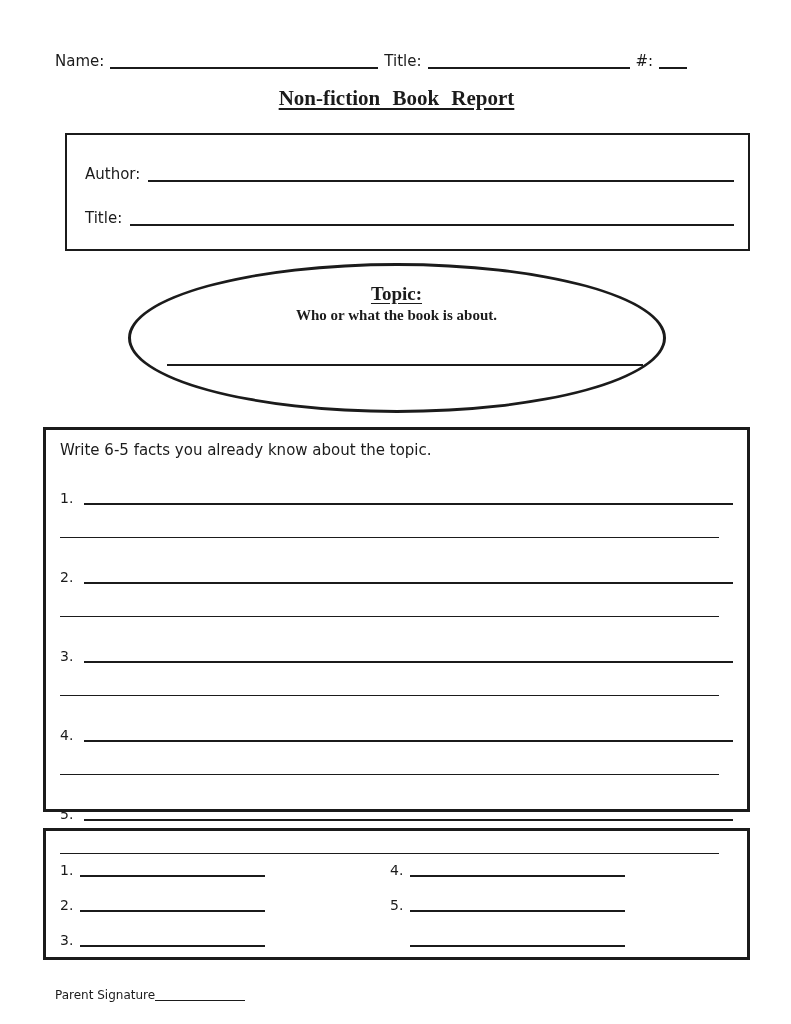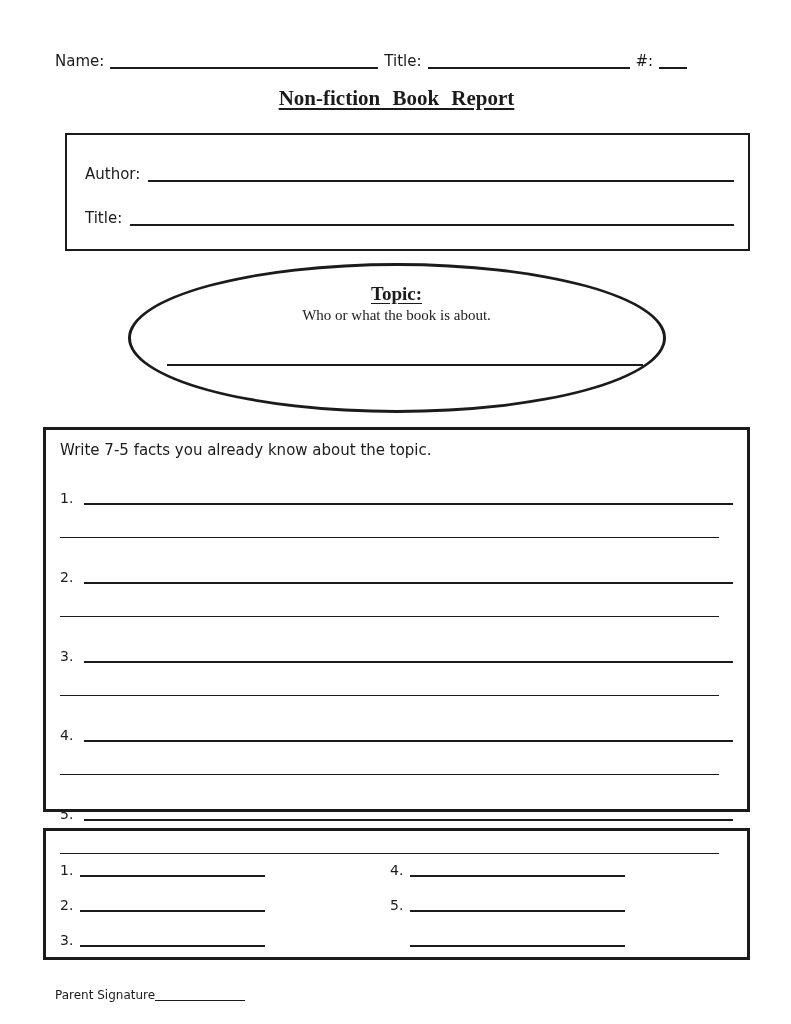--- a/index.html
+++ b/index.html
@@ -63,21 +63,21 @@
   .topic-heading {
     font-family:"Liberation Serif", serif;
     font-weight:bold;
     font-size:19px;
     text-decoration:underline;
     text-underline-offset:3px;
     text-align:center;
   }
   .topic-subtitle {
     font-family:"Liberation Serif", serif;
-    font-weight:normal;
+    font-weight:bold;
     font-size:15px;
     margin-top:2px;
   }
   .topic-line {
     position:absolute;
     left:36px; right:20px; top:98px;
     border-bottom:2px solid #1b1b1b;
   }
 
   
@@ -148,21 +148,21 @@
     </div>
   </div>
 
   <div class="ellipse">
     <div class="topic-heading">Topic:</div>
     <div class="topic-subtitle">Who or what the book is about.</div>
     <div class="topic-line"></div>
   </div>
 
   <div class="facts-box">
-    <div>Write 7-5 facts you already know about the topic.</div>
+    <div>Write 6-5 facts you already know about the topic.</div>
 
     <div class="fact-item">
       <span class="num">1.</span>
       <span class="fill"></span>
     </div>
     <div class="fact-cont"></div>
 
     <div class="fact-item">
       <span class="num">2.</span>
       <span class="fill"></span>

